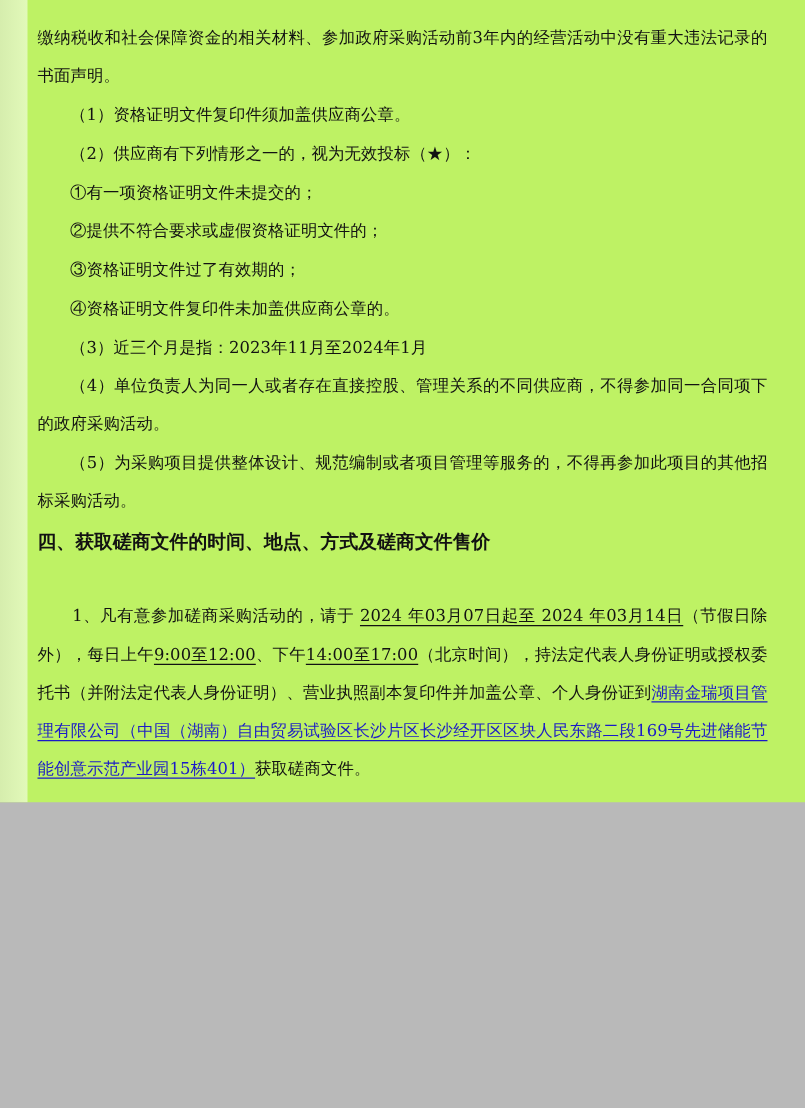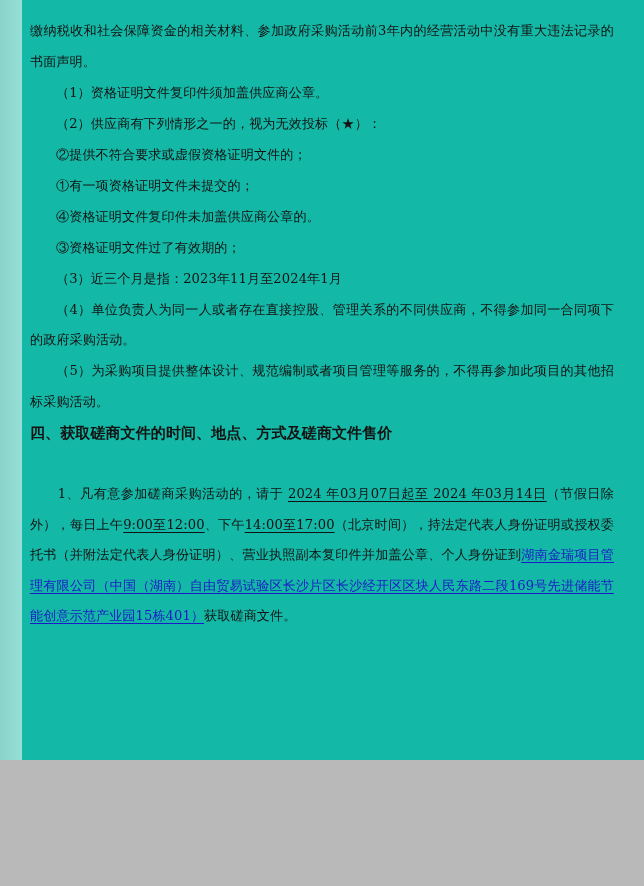--- a/index.html
+++ b/index.html
@@ -3,22 +3,22 @@
 <meta charset="utf-8">
 <style>
   html, body {
     margin: 0;
     padding: 0;
     background: #b9b9b9;
   }
   .page {
     position: relative;
     width: 644px;
-    height: 760px;
-    background: #14b8a6;
+    height: 642px;
+    background: #bef264;
     overflow: hidden;
     font-family: "DejaVu Serif", "Liberation Serif", serif;
     color: #121212;
   }
   .page::before {
     
     content: "";
     position: absolute;
     left: 0; top: 0; bottom: 0;
     width: 22px;
@@ -63,24 +63,24 @@
 <div class="page">
   <div class="body-area">
 
     <p>缴纳税收和社会保障资金的相关材料、参加政府采购活动前3年内的经营活动中没有重大违法记录的书面声明。</p>
 
 
 
 
     <p class="ind">（1）资格证明文件复印件须加盖供应商公章。</p>
     <p class="ind">（2）供应商有下列情形之一的，视为无效投标（★）：</p>
+    <p class="ind">①有一项资格证明文件未提交的；</p>
     <p class="ind">②提供不符合要求或虚假资格证明文件的；</p>
-    <p class="ind">①有一项资格证明文件未提交的；</p>
+    <p class="ind">③资格证明文件过了有效期的；</p>
     <p class="ind">④资格证明文件复印件未加盖供应商公章的。</p>
-    <p class="ind">③资格证明文件过了有效期的；</p>
     <p class="ind">（3）近三个月是指：2023年11月至2024年1月</p>
     <p class="ind">（4）单位负责人为同一人或者存在直接控股、管理关系的不同供应商，不得参加同一合同项下的政府采购活动。</p>
     <p class="ind">（5）为采购项目提供整体设计、规范编制或者项目管理等服务的，不得再参加此项目的其他招标采购活动。</p>
 
     <p class="heading">四、获取磋商文件的时间、地点、方式及磋商文件售价</p>
 
     <p class="ind">
       <span>1、凡有意参加磋商采购活动的，请于 </span><span class="u">2024 年03月07日起至 2024 年03月14日</span><span>（节假日除外），每日上午</span><span class="u">9:00至12:00</span><span>、下午</span><span class="u">14:00至17:00</span><span>（北京时间），持法定代表人身份证明或授权委托书（并附法定代表人身份证明）、营业执照副本复印件并加盖公章、个人身份证到</span><span class="blue">湖南金瑞项目管理有限公司（中国（湖南）自由贸易试验区长沙片区长沙经开区区块人民东路二段169号先进储能节能创意示范产业园15栋401）</span><span>获取磋商文件。</span>
     </p>
 

